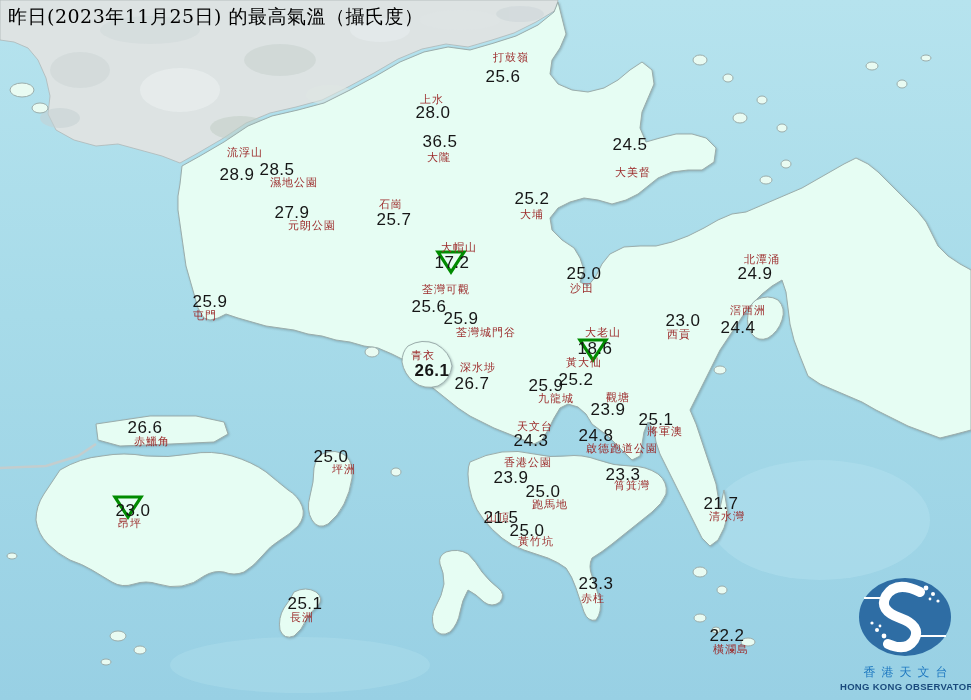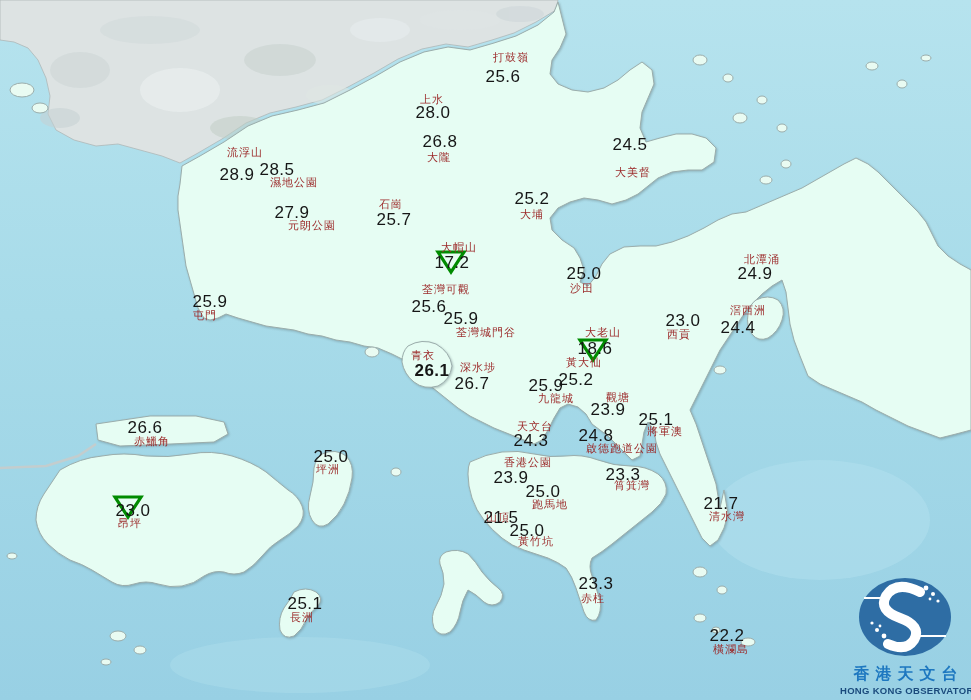--- a/index.html
+++ b/index.html
@@ -12,21 +12,21 @@
   #map-title{position:absolute;left:8px;top:4px;font-family:"DejaVu Serif","Liberation Serif",serif;
              font-size:19px;color:#000;letter-spacing:.5px;white-space:nowrap;z-index:30;}
   .st-name{position:absolute;transform:translate(-50%,-50%);white-space:nowrap;
            font-family:"DejaVu Serif","Liberation Serif",serif;font-size:11px;letter-spacing:1px;
            color:#9c2b2b;z-index:20;}
   .st-value{position:absolute;transform:translate(-50%,-50%);white-space:nowrap;
             font-family:"Liberation Sans","DejaVu Sans",sans-serif;font-size:17px;letter-spacing:.5px;
             color:#161616;z-index:21;}
   .st-marker{position:absolute;z-index:19;}
   #logo{position:absolute;left:840px;top:568px;width:131px;height:132px;text-align:center;z-index:25;}
-  #logo .zh{font-family:"DejaVu Serif","Liberation Serif",serif;font-weight:bold;font-size:16px;
+  #logo .zh{font-family:"DejaVu Serif","Liberation Serif",serif;font-weight:normal;font-size:12px;
             letter-spacing:6px;color:#1e78c0;margin-top:2px;white-space:nowrap;text-indent:6px;}
   #logo .en{font-family:"Liberation Sans","DejaVu Sans",sans-serif;font-weight:bold;font-size:9.5px;
             letter-spacing:.3px;color:#1a4a7c;white-space:nowrap;}
 </style>
 </head>
 <body>
 
 <div class="stage">
 
   <svg class="map" width="971" height="700" viewBox="0 0 971 700">
@@ -97,28 +97,29 @@
       <ellipse class="islet" cx="748" cy="642" rx="7" ry="4"></ellipse>
       <ellipse class="islet" cx="118" cy="636" rx="8" ry="5"></ellipse>
       <ellipse class="islet" cx="140" cy="650" rx="6" ry="4"></ellipse>
       <ellipse class="islet" cx="106" cy="662" rx="5" ry="3"></ellipse>
       <ellipse class="islet" cx="12" cy="556" rx="5" ry="3"></ellipse>
     </g>
 
     <polyline points="0,468 46,466 78,456 96,444" fill="none" stroke="#c3cdce" stroke-width="2.5"></polyline>
   </svg>
 
+  <div id="map-title">昨日(2023年11月25日) 的最高氣溫（攝氏度）</div>
 
   <div id="stations">
       <div class="st-name" style="left: 511px; top: 57px;">打鼓嶺</div>
       <div class="st-value" style="left: 503px; top: 77px;">25.6</div>
       <div class="st-name" style="left: 432px; top: 99px;">上水</div>
       <div class="st-value" style="left: 433px; top: 113px;">28.0</div>
       <div class="st-name" style="left: 439px; top: 157px;">大隴</div>
-      <div class="st-value" style="left: 440px; top: 142px;">26.8</div>
+      <div class="st-value" style="left: 440px; top: 142px;">36.5</div>
       <div class="st-name" style="left: 633px; top: 172px;">大美督</div>
       <div class="st-value" style="left: 630px; top: 145px;">24.5</div>
       <div class="st-name" style="left: 245px; top: 152px;">流浮山</div>
       <div class="st-value" style="left: 237px; top: 167px; margin-top: 8px;">28.9</div>
       <div class="st-name" style="left: 294px; top: 182px;">濕地公園</div>
       <div class="st-value" style="left: 277px; top: 170px;">28.5</div>
       <div class="st-name" style="left: 312px; top: 225px;">元朗公園</div>
       <div class="st-value" style="left: 292px; top: 213px;">27.9</div>
       <div class="st-name" style="left: 391px; top: 204px;">石崗</div>
       <div class="st-value" style="left: 394px; top: 220px;">25.7</div>
@@ -175,21 +176,21 @@
       <div class="st-name" style="left: 632px; top: 485px;">筲箕灣</div>
       <div class="st-value" style="left: 623px; top: 475px;">23.3</div>
       <div class="st-name" style="left: 727px; top: 516px;">清水灣</div>
       <div class="st-value" style="left: 721px; top: 504px;">21.7</div>
       <div class="st-name" style="left: 593px; top: 598px;">赤柱</div>
       <div class="st-value" style="left: 596px; top: 584px;">23.3</div>
       <div class="st-name" style="left: 731px; top: 649px;">橫瀾島</div>
       <div class="st-value" style="left: 727px; top: 636px;">22.2</div>
       <div class="st-name" style="left: 152px; top: 441px; font-family: Liberation Serif, serif;">赤鱲角</div>
       <div class="st-value" style="left: 145px; top: 428px;">26.6</div>
-      <div class="st-name" style="left: 328px; top: 469px;">坪洲</div>
+      <div class="st-name" style="left: 344px; top: 469px;">坪洲</div>
       <div class="st-value" style="left: 331px; top: 457px;">25.0</div>
       <svg width="34" height="28" class="st-marker" style="left: 111px; top: 492px;">
         <polygon points="4,5 30,5 17,25" fill="none" stroke="#008b00" stroke-width="3.2"></polygon>
       </svg>
       <div class="st-name" style="left: 130px; top: 523px;">昂坪</div>
       <div class="st-value" style="left: 133px; top: 511px;">23.0</div>
       <div class="st-name" style="left: 302px; top: 617px;">長洲</div>
       <div class="st-value" style="left: 305px; top: 604px;">25.1</div>
     </div>
 

